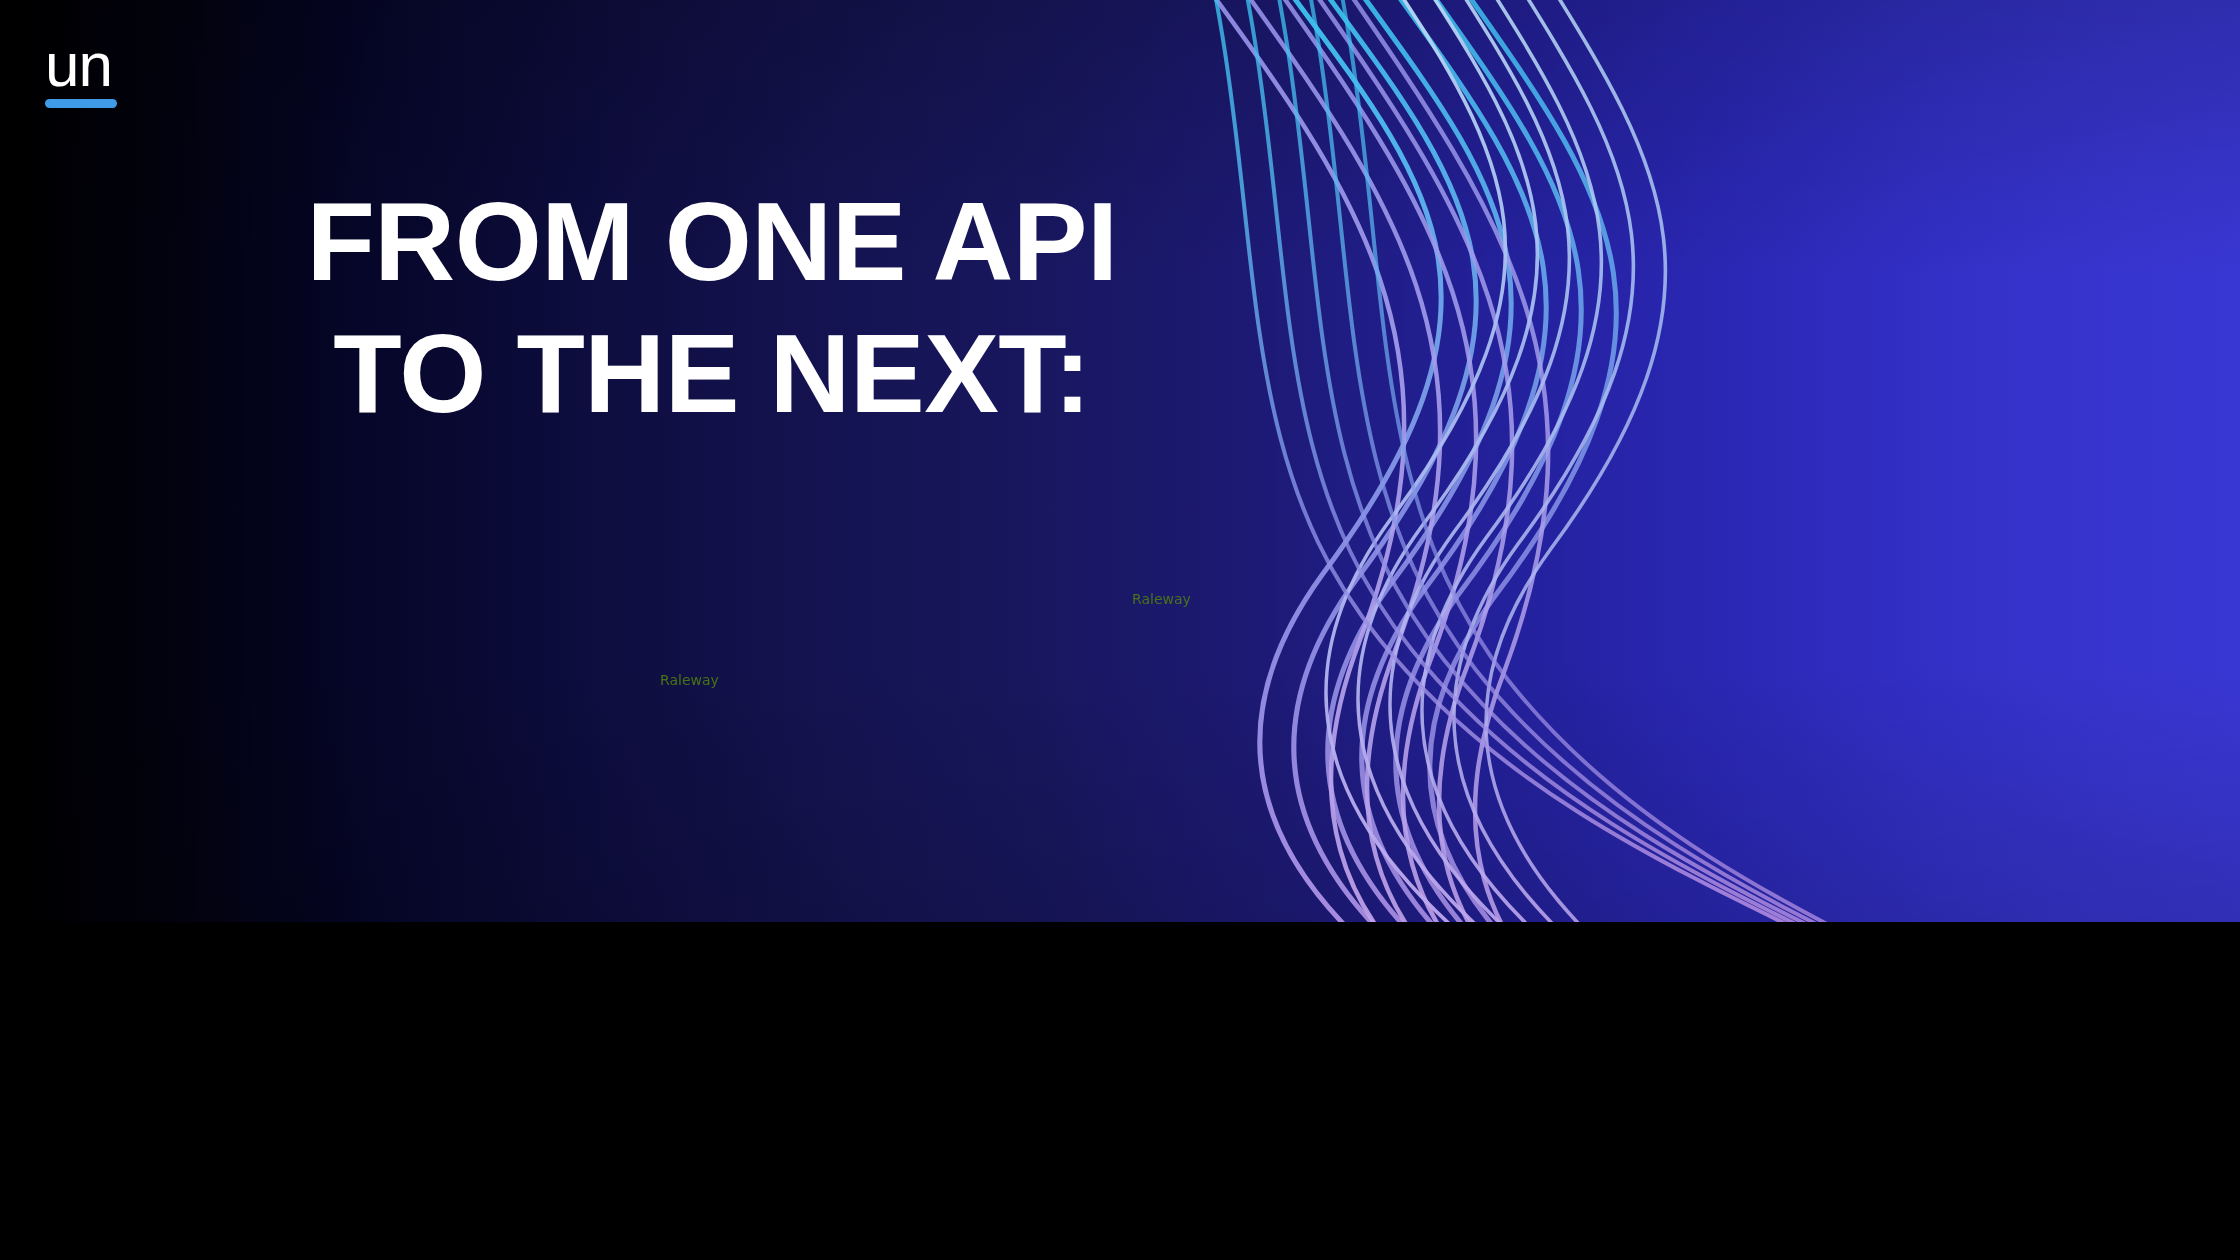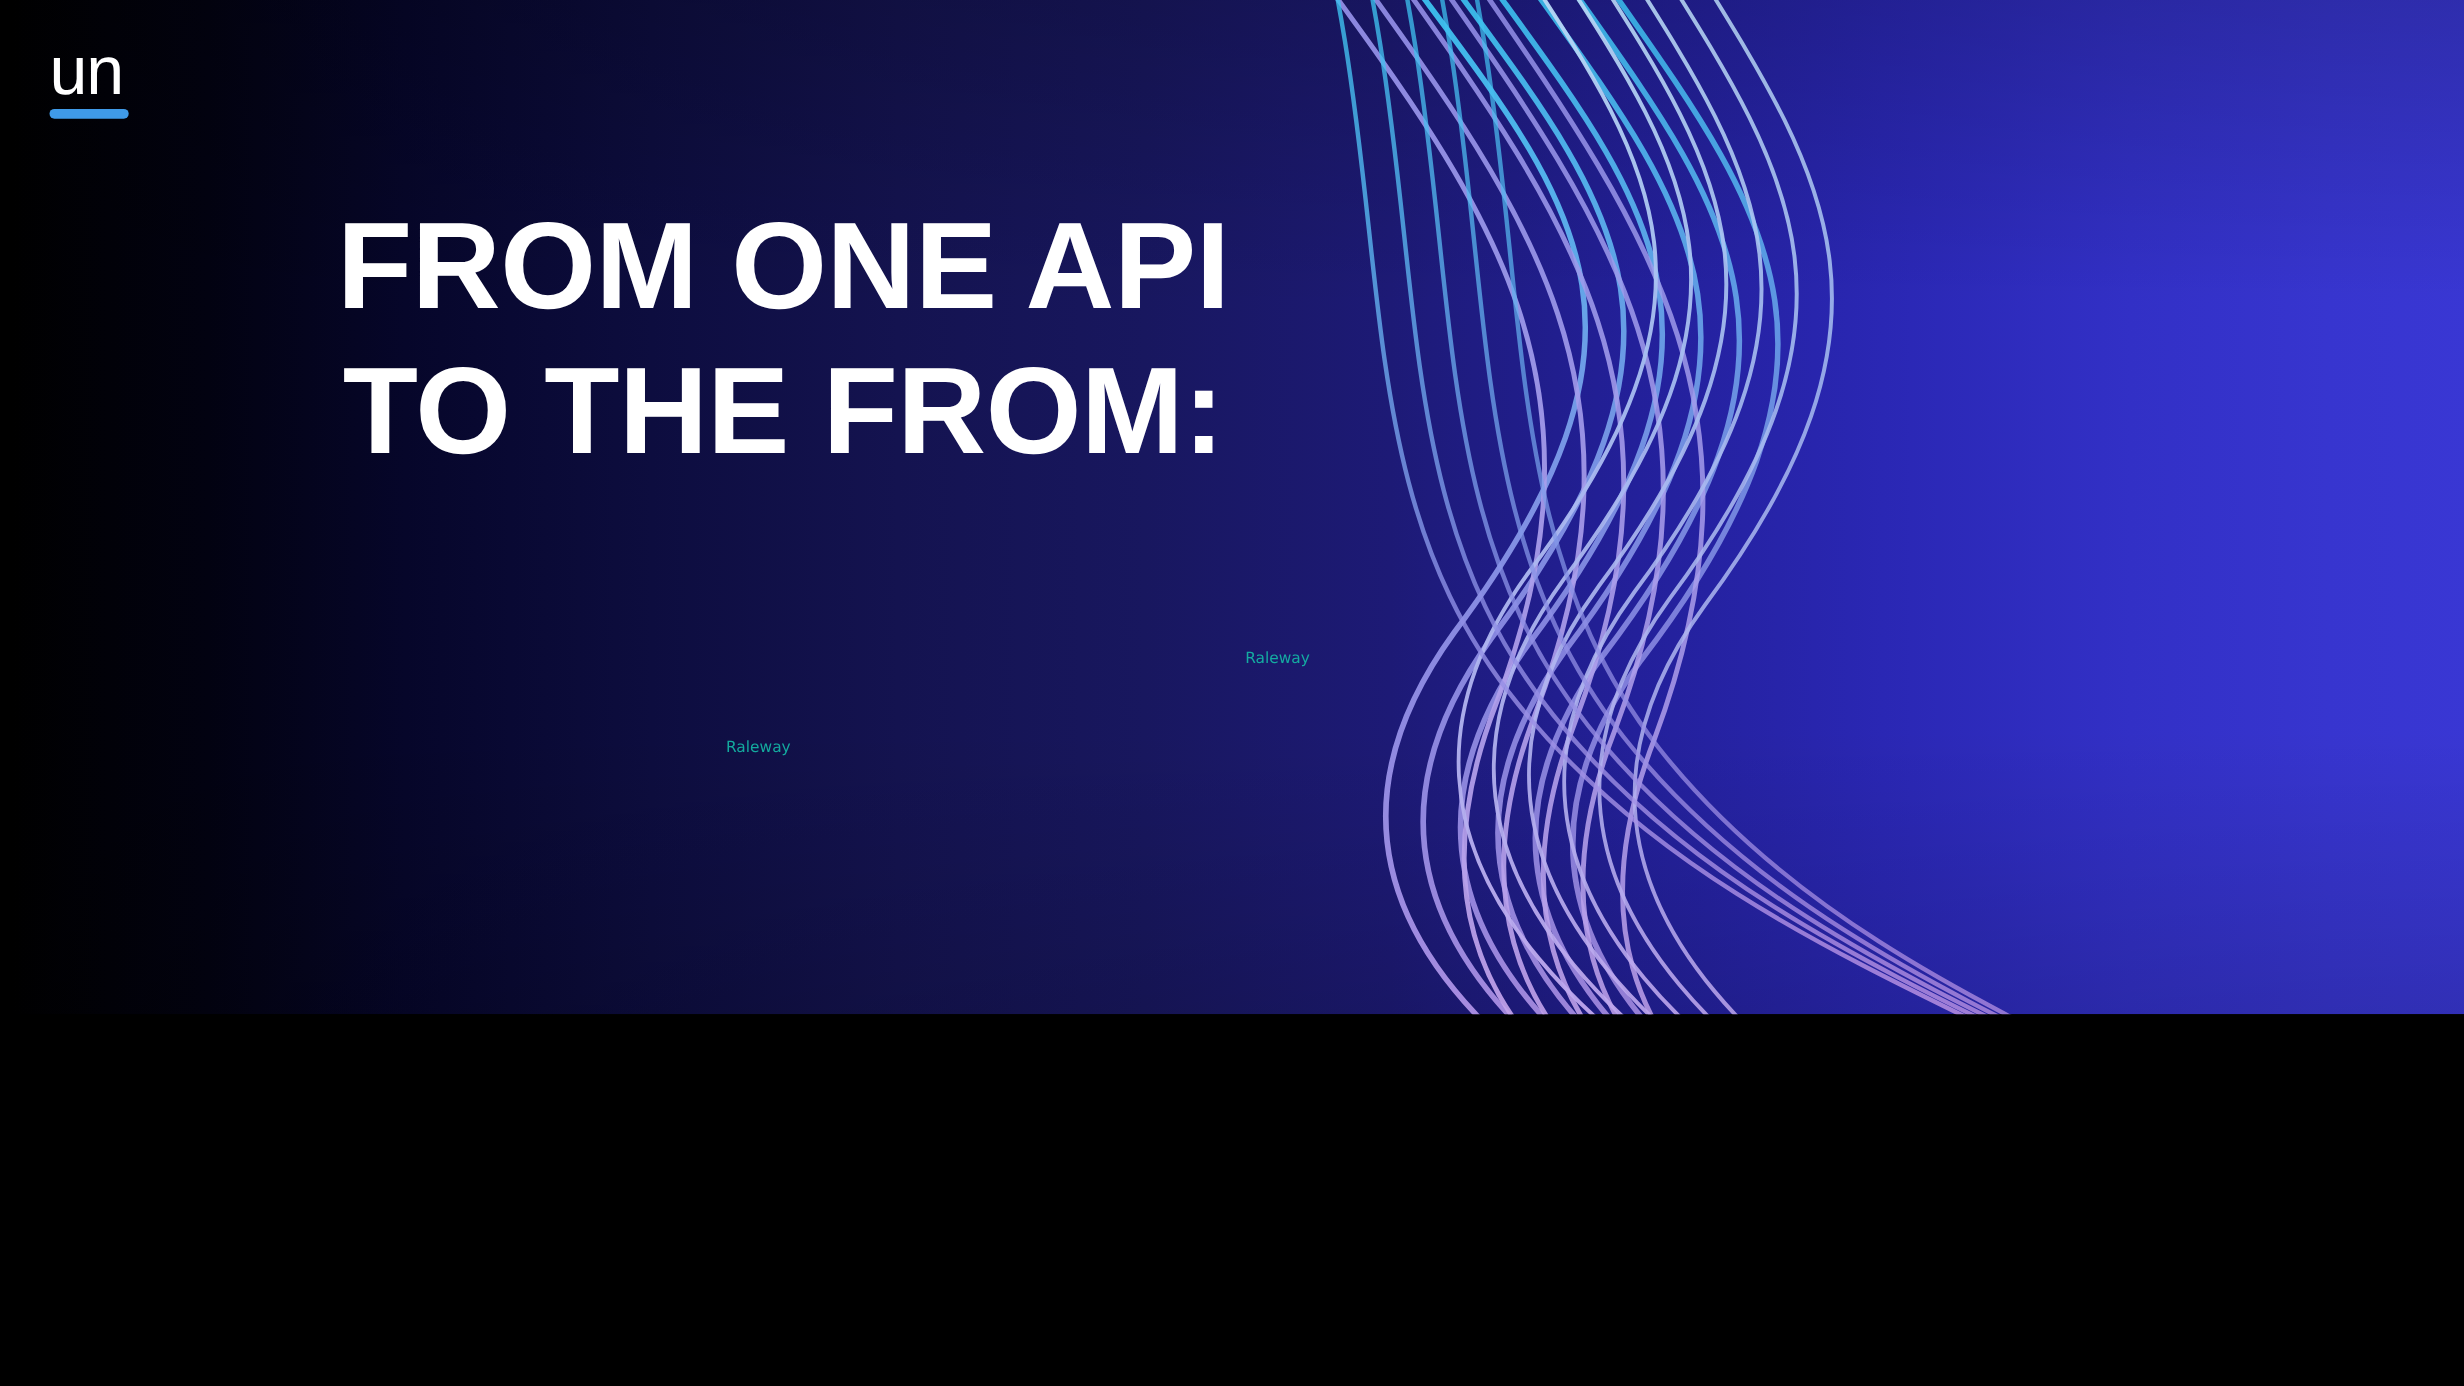--- a/index.html
+++ b/index.html
@@ -102,21 +102,21 @@
     white-space:nowrap;
   }
   .subtitle-line.thin{ font-stretch:normal; }
 
   
   .font-note{
     position:absolute;
     font-family:"DejaVu Sans", sans-serif;
     font-size:14px;
     font-weight:400;
-    color:#14b8a6;
+    color:#4d7c0f;
     opacity:.92;
     white-space:nowrap;
   }
   .font-note.n1{ left:1122px; top:591px; }
   .font-note.n2{ left:650px;  top:672px; }
 </style>
 </head>
 <body>
 
 <div class="canvas">
@@ -194,20 +194,20 @@
     </svg>
   </div>
 
   <div class="logo">
     <span class="logo-mark">un</span>
     <span class="logo-rule"></span>
   </div>
 
   <div class="headline">
     <span class="headline-line">FROM ONE API</span>
-    <span class="headline-line">TO THE FROM:</span>
+    <span class="headline-line">TO THE NEXT:</span>
   </div>
 
 
   <span class="font-note n1">Raleway</span>
   <span class="font-note n2">Raleway</span>
 
 </div>
 
 </body></html>

